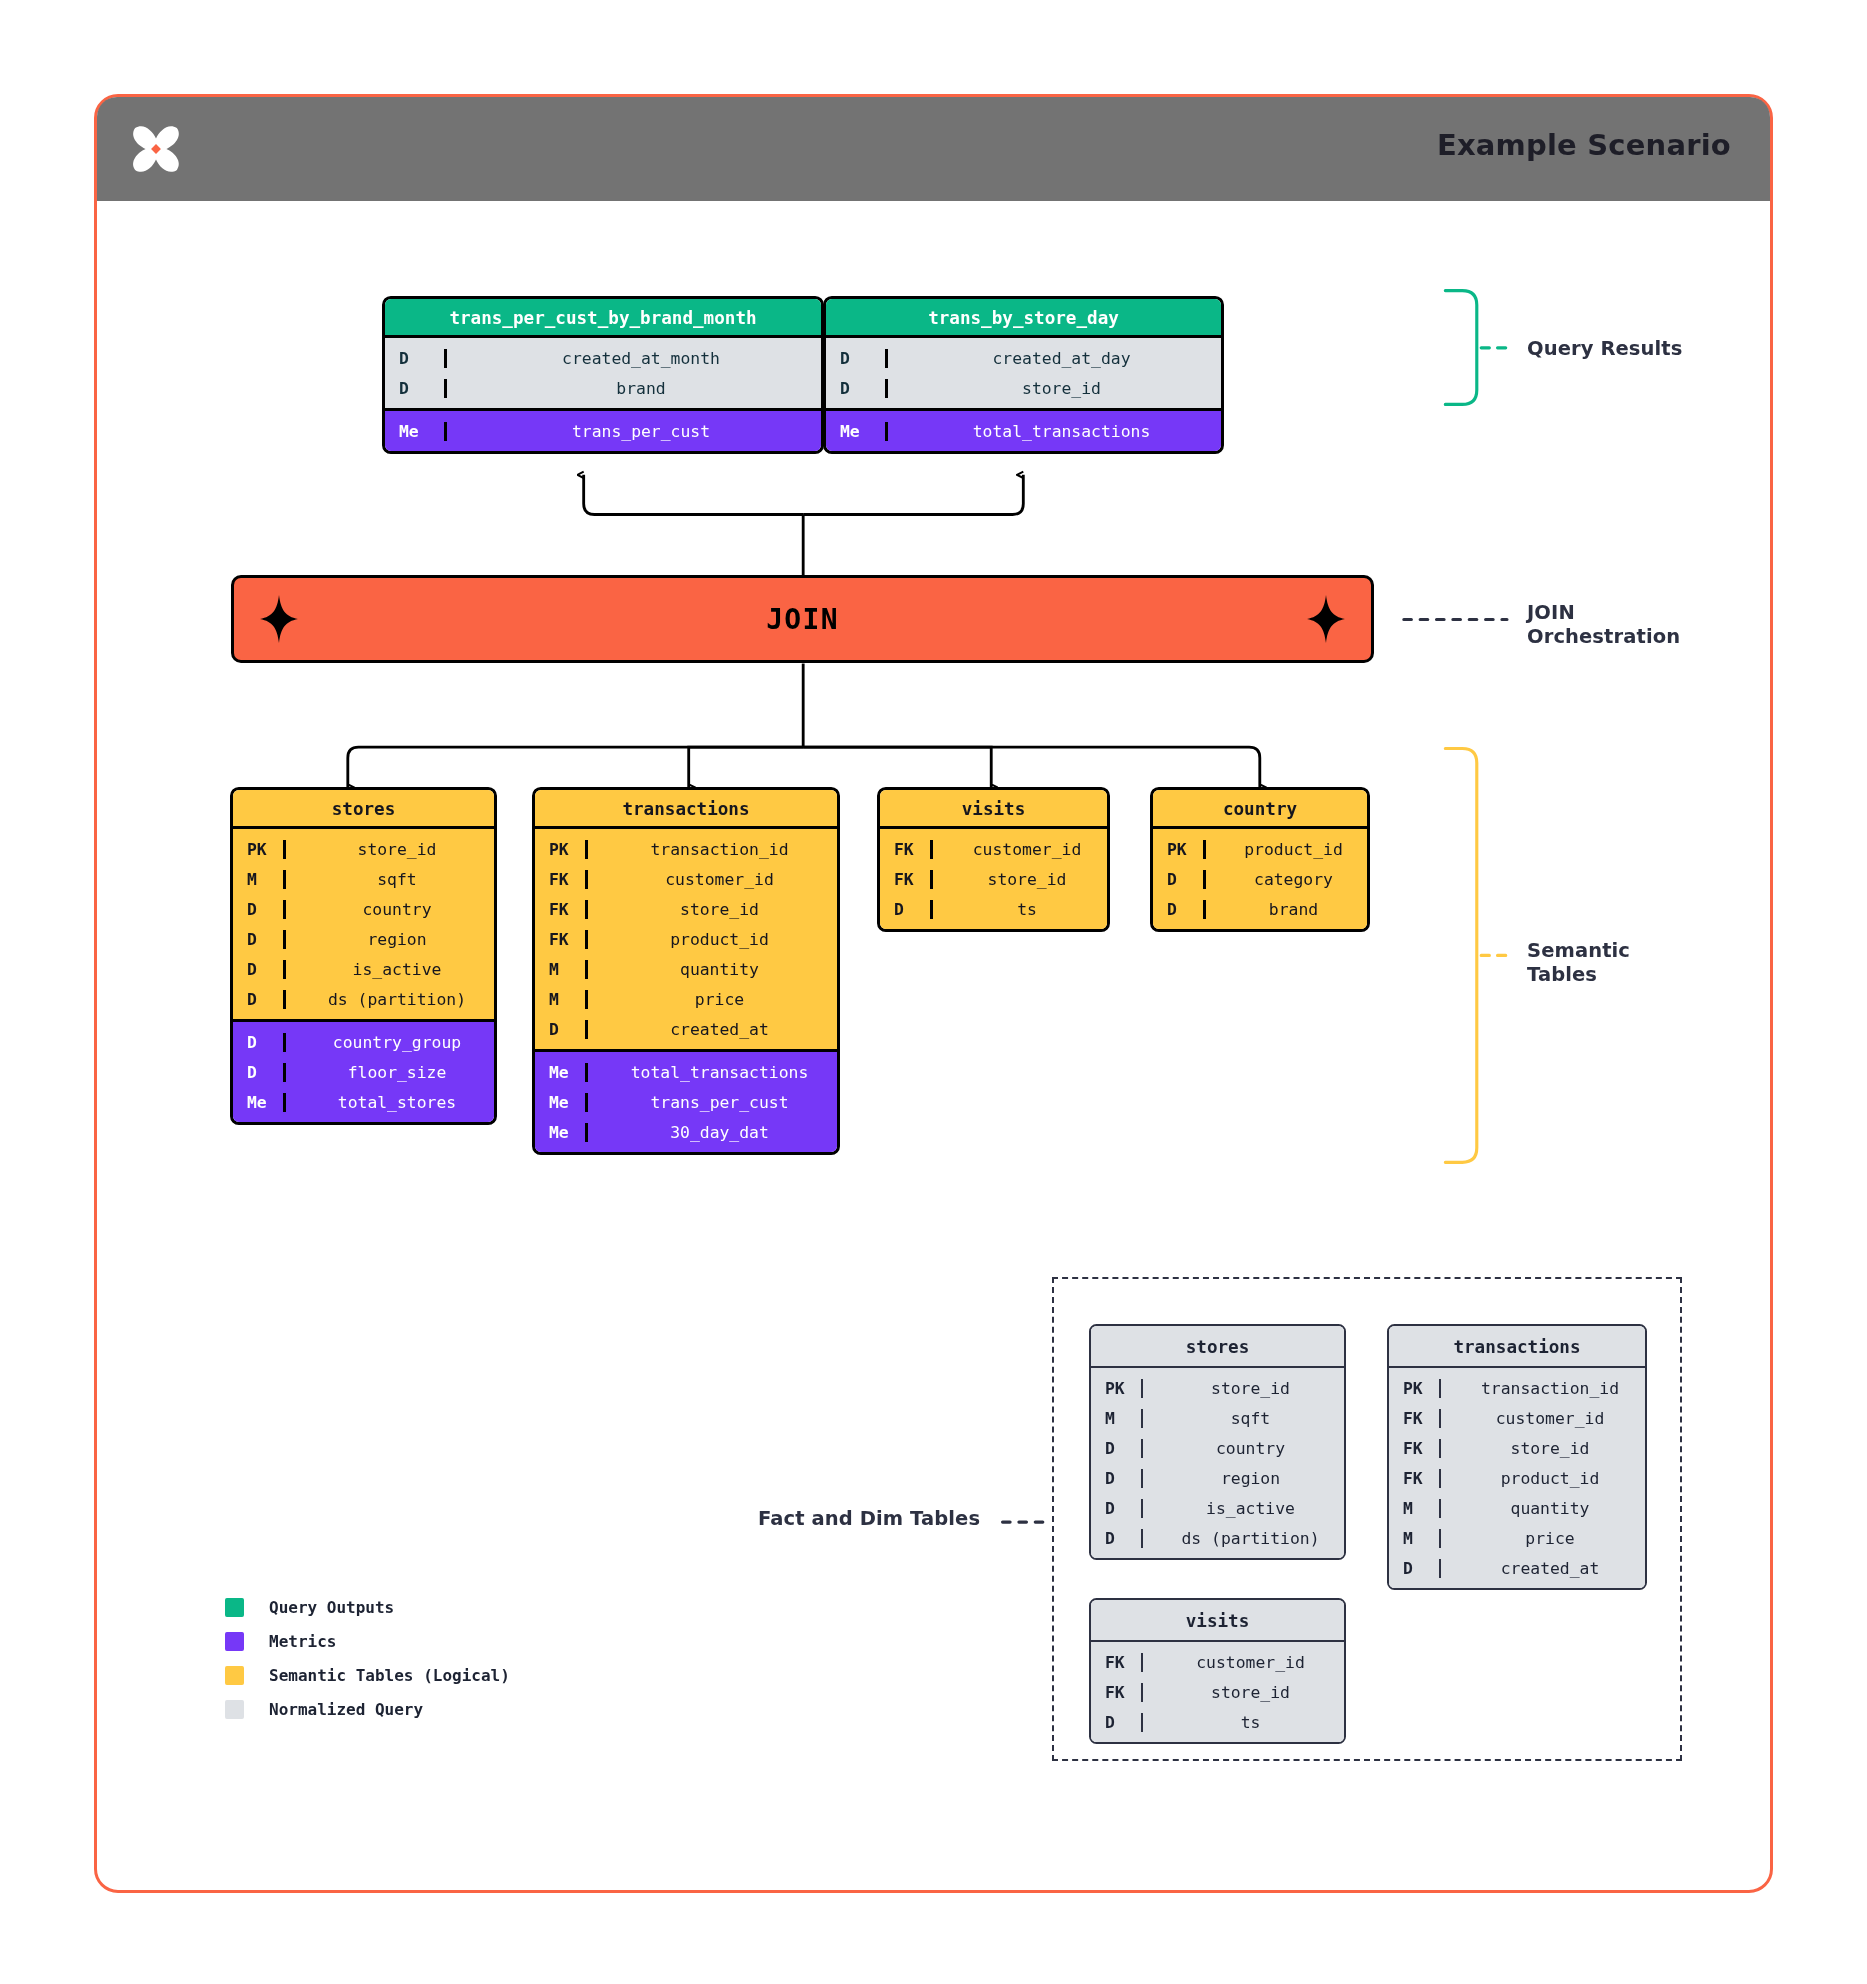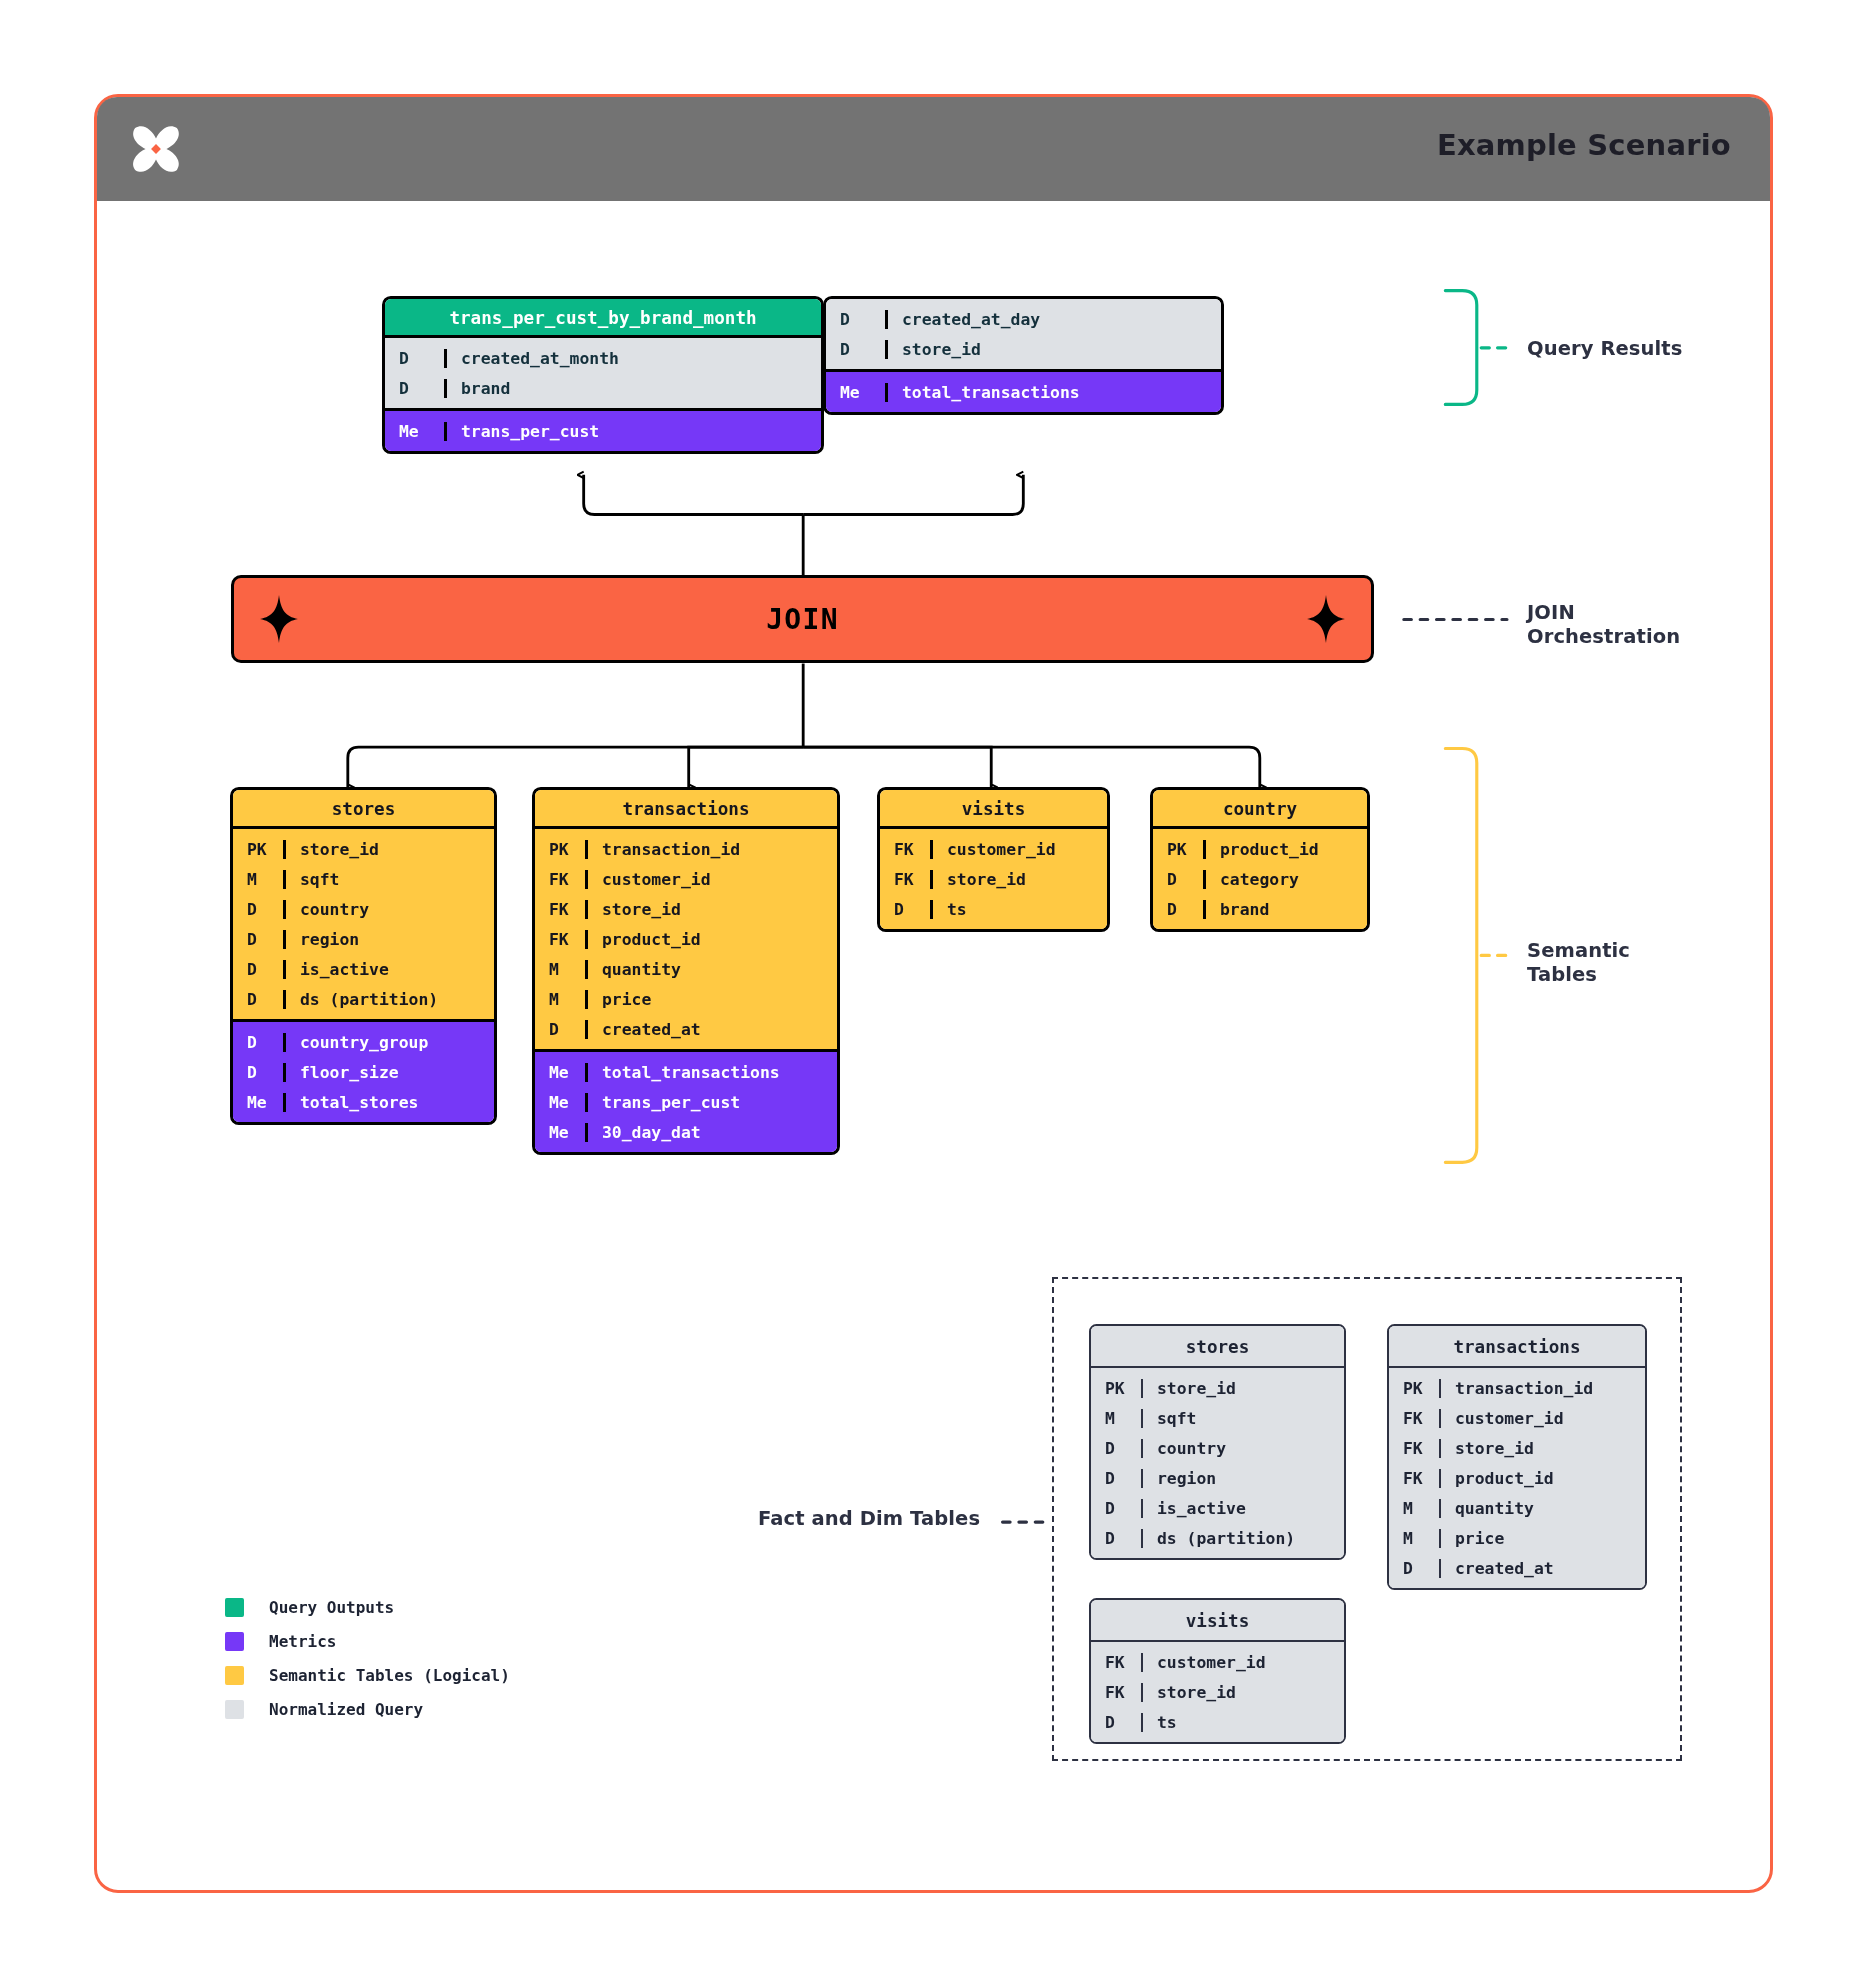--- a/index.html
+++ b/index.html
@@ -86,23 +86,24 @@
     box-sizing: border-box;
   }
   .tbl .key {
     flex: 0 0 auto;
     text-align: left;
     font-weight: bold;
     box-sizing: border-box;
   }
   .tbl .col {
     flex: 1 1 auto;
-    font-weight: bold;
+    font-weight: normal;
     box-sizing: border-box;
     border-left: 3.1px solid #000;
+    text-align: center;
   }
   .sect-split { border-top: 3.1px solid #000; }
 
   
   .t-green .thead { background: #0ab787; color: #ffffff; }
   .t-green .body-base { background: #dee1e5; color: #14303c; }
   .t-green .body-metric { background: #7638f7; color: #ffffff; }
 
   
   .t-yellow { }
@@ -296,20 +297,21 @@
     </div>
     <div class="rows body-metric sect-split" style="padding-top: 5px; padding-bottom: 5px;">
       <div class="row" style="height: 30px;">
         <div class="key" style="width: 59px; padding-left: 14px; font-size: 16.4px;">Me</div>
         <div class="col" style="padding-left: 14px; font-size: 16.4px;">trans_per_cust</div>
       </div>
     </div>
   </div>
 
 <div class="tbl t-green" style="left:823px; top:296px; width:401px;">
+    <div class="thead" style="height: 39px; line-height: 39px; font-size: 17.6px;">trans_by_store_day</div>
     <div class="rows body-base" style="padding-top: 5px; padding-bottom: 5px;">
       <div class="row" style="height: 30px;">
         <div class="key" style="width: 59px; padding-left: 14px; font-size: 16.4px;">D</div>
         <div class="col" style="padding-left: 14px; font-size: 16.4px;">created_at_day</div>
       </div>
       <div class="row" style="height: 30px;">
         <div class="key" style="width: 59px; padding-left: 14px; font-size: 16.4px;">D</div>
         <div class="col" style="padding-left: 14px; font-size: 16.4px;">store_id</div>
       </div>
     </div>

